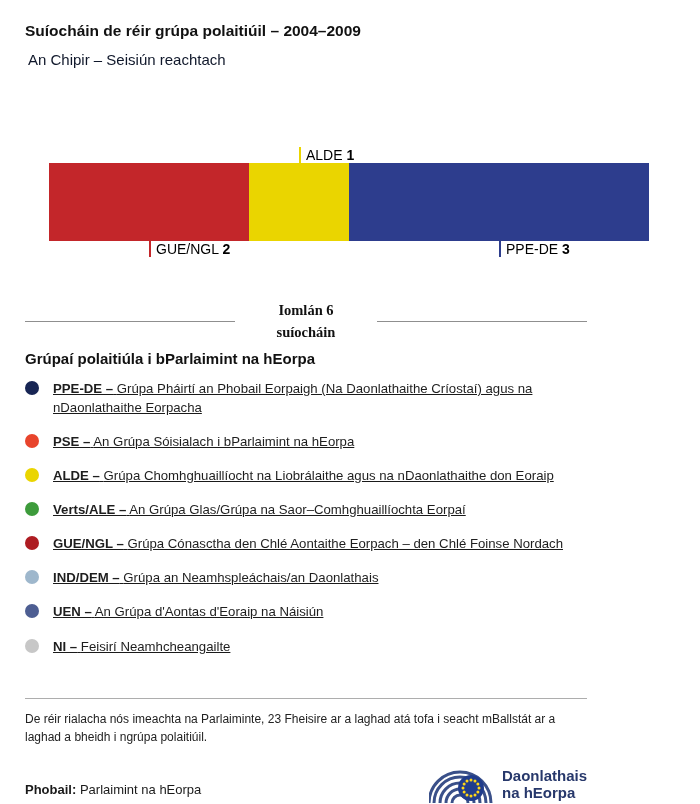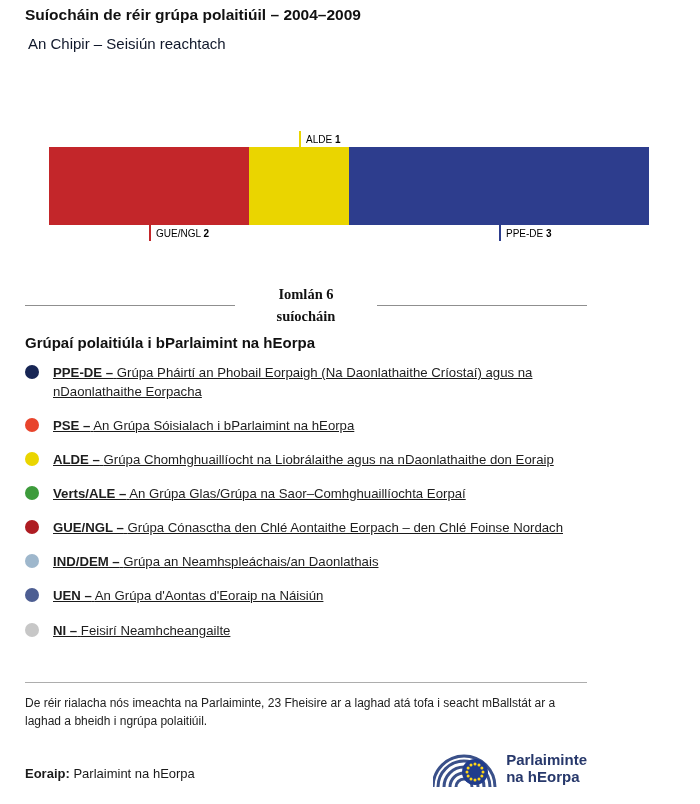--- a/index.html
+++ b/index.html
@@ -1,33 +1,33 @@
 <!DOCTYPE html>
 <html><head>
 <meta charset="utf-8">
 <style>
   html,body{margin:0;padding:0;}
   body{
     width:700px;height:804px;background:#ffffff;
     font-family:"Liberation Sans",sans-serif;color:#1a1a1a;
     overflow:hidden;
   }
-  .page{box-sizing:border-box;width:612px;height:804px;padding:4px 25px 0;position:relative;}
+  .page{box-sizing:border-box;width:612px;height:804px;padding:20px 25px 0;position:relative;}
 
   h1{font-size:15.5px;font-weight:700;margin:2px 0 0;color:#111;}
   h2{font-size:15px;font-weight:400;color:#0f172a;margin:11px 0 0 3px;}
 
   
   .chart{margin-top:95px;}
   .bar-area{position:relative;width:600px;margin-left:24px;}
   .bar{display:flex;height:78px;width:100%;}
   .bar > div{height:100%;}
   #bar-labels{position:absolute;left:0;top:0;right:0;bottom:0;pointer-events:none;}
   .seg-label{position:absolute;display:flex;align-items:center;gap:5px;
-    font-size:10px;color:#000;white-space:nowrap;}
+    font-size:14px;color:#000;white-space:nowrap;}
   .seg-label .tick{width:2px;height:16px;display:block;flex:none;}
   .seg-label.above{bottom:100%;}
   .seg-label.below{top:100%;}
   .seg-label b{font-weight:700;}
 
   
   .total-row{display:flex;align-items:center;margin-top:59px;}
   .total-row .rule{flex:1;height:1px;background:#8f8f8f;}
   .total-text{padding:0 42px;text-align:center;
     font-family:Liberation Serif, serif;font-weight:700;font-size:14.5px;line-height:1.5;color:#111;}
@@ -132,21 +132,21 @@
       <span class="dot" style="background: rgb(199, 199, 199);"></span>
       <p><span class="abbr">NI –</span> <span class="desc">Feisirí Neamhcheangailte</span></p>
     </div>
   </div>
 
   <hr class="divider">
 
   <p class="note">De réir rialacha nós imeachta na Parlaiminte, 23 Fheisire ar a laghad atá tofa i seacht mBallstát ar a laghad a bheidh i ngrúpa polaitiúil.</p>
 
   <div class="footer-row">
-    <p class="source"><b>Eoraip:</b> <span>Parlaimint na hEorpa</span></p>
+    <p class="source"><b>Phobail:</b> <span>Parlaimint na hEorpa</span></p>
 
     <div class="logo">
       <svg width="64" height="46" viewBox="0 0 64 46" aria-hidden="true">
         <g fill="none" stroke="#3A5089" stroke-width="3">
           <path d="M 23 42 A 8 8 0 0 1 39 42"></path>
           <path d="M 17 42 A 14 14 0 0 1 45 42"></path>
           <path d="M 11 42 A 20 20 0 0 1 51 42"></path>
           <path d="M 5 42 A 26 26 0 0 1 57 42"></path>
           <path d="M 0 42 A 31 31 0 0 1 62 42"></path>
         </g>
@@ -160,19 +160,19 @@
           <circle cx="35.1" cy="31" r="1.5"></circle>
           <circle cx="34" cy="27" r="1.5"></circle>
           <circle cx="35.1" cy="23" r="1.5"></circle>
           <circle cx="38" cy="20.1" r="1.5"></circle>
           <circle cx="42" cy="19" r="1.5"></circle>
           <circle cx="46" cy="20.1" r="1.5"></circle>
           <circle cx="48.9" cy="23" r="1.5"></circle>
         </g>
       </svg>
       <div class="logo-text">
-        <div>Parlaiminte</div>
+        <div>Daonlathais</div>
         <div>na hEorpa</div>
       </div>
     </div>
   </div>
 
 </div>
 
 </body></html>

